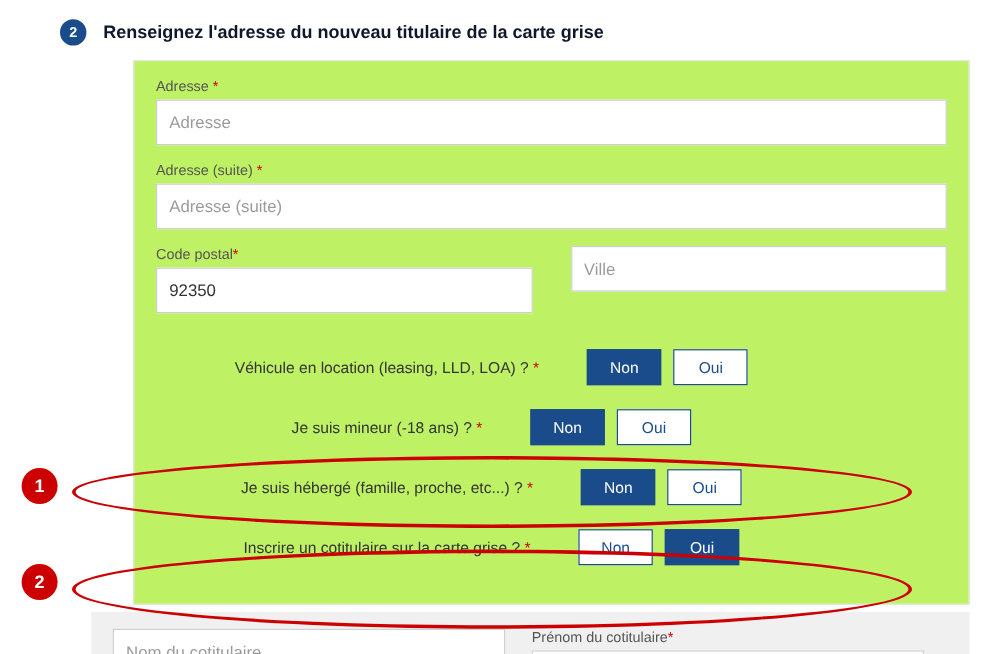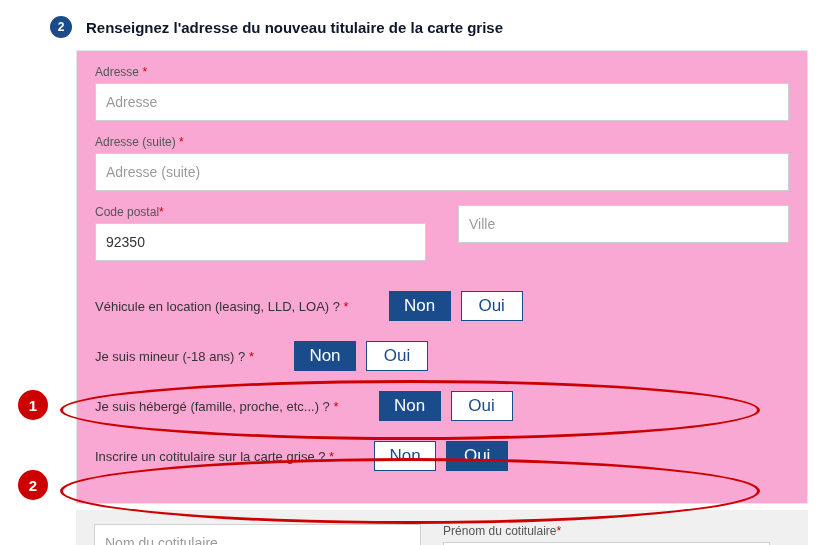--- a/index.html
+++ b/index.html
@@ -25,23 +25,23 @@
     color: #fff;
     display: flex; align-items: center; justify-content: center;
     font-size: 12px; font-weight: bold;
   }
   .section-title {
     color: #0f172a;
     font-size: 15px;
     font-weight: 600;
   }
   .panel {
-    background: #f9a8d4;
+    background: #bef264;
     border: 1px solid #e6e6e6;
-    margin: 0 32px 0 76px;
+    margin: 0 32px 0 111px;
     padding: 14px 18px 18px 18px;
   }
   .field-row { display: flex; gap: 32px; }
   .field { flex: 1; margin-bottom: 14px; }
   .field.half { flex: 1; }
   label.fld-label {
     display: block;
     font-size: 12px;
     color: #555;
     margin-bottom: 4px;
@@ -55,33 +55,33 @@
     background: #fff;
     font-size: 14px;
     color: #333;
   }
   input.text::placeholder { color: #9b9b9b; }
 
   .questions { margin-top: 10px; }
   .qrow {
     display: flex;
     align-items: center;
-    justify-content: flex-start;
+    justify-content: center;
     padding: 6px 0 14px 0;
     gap: 40px;
   }
   .qlabel { font-size: 13px; color: #333; }
   .btn-group { display: flex; gap: 10px; margin-right: 100px; }
   .ynbtn {
     min-width: 62px;
     height: 30px;
     border: 1px solid #1a4c8b;
     background: #fff;
     color: #1a4c8b;
-    font-size: 17px;
+    font-size: 13px;
     cursor: pointer;
   }
   .ynbtn.selected {
     background: #1a4c8b;
     color: #fff;
     border-color: #1a4c8b;
   }
 
   .sub-panel {
     background: #f0f0f0;

